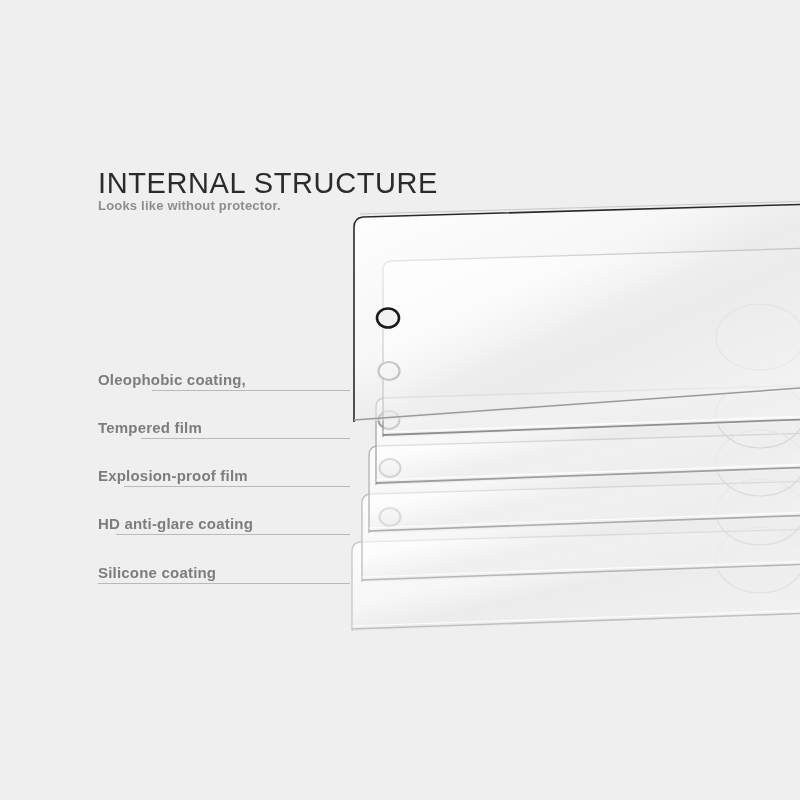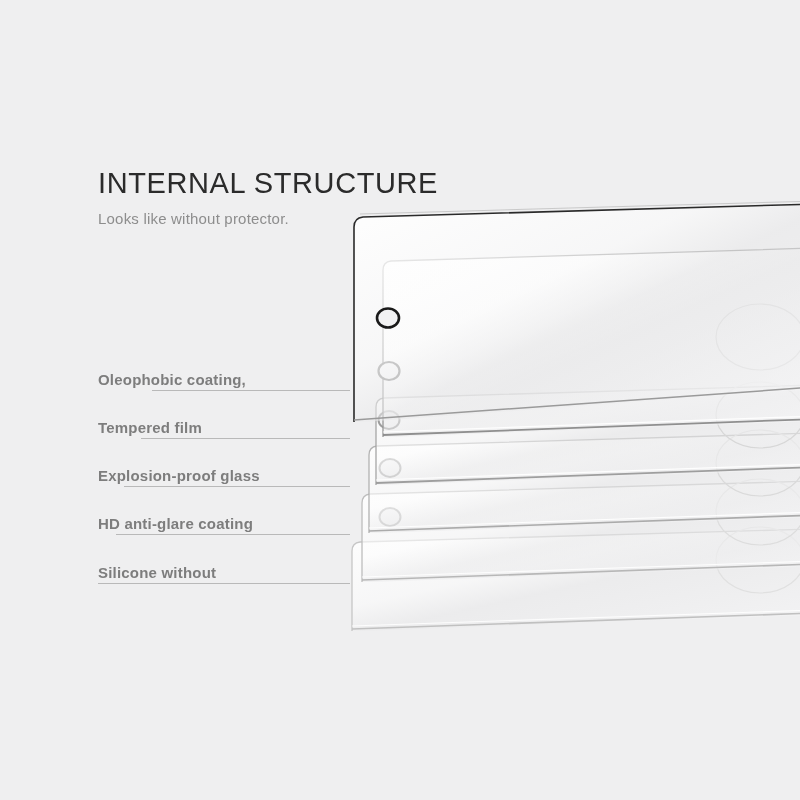--- a/index.html
+++ b/index.html
@@ -33,23 +33,22 @@
   }
   #title {
     font-size: 29px;
     font-weight: 300;
     letter-spacing: 0.6px;
     color: #2b2b2b;
     line-height: 1.05;
     white-space: nowrap;
   }
   #subtitle {
-    margin-top: 12px;
-    font-size: 15px;
-    font-weight: 400;
+    font-size: 13px;
+    font-weight: 700;
     color: #8d8d8d;
     letter-spacing: 0.2px;
     white-space: nowrap;
   }
 
   
   #labels {
     position: absolute;
     left: 0;
     top: 0;
@@ -178,29 +177,29 @@
       <span class="label-text" style="color: rgb(125, 125, 125);">Oleophobic coating,</span>
       <span class="label-rule" style="left: 54px; width: 198px; background: rgb(185, 185, 185);"></span>
     </div>
 
     <div class="label-row" style="top: 417px;">
       <span class="label-text" style="color: rgb(125, 125, 125);">Tempered film</span>
       <span class="label-rule" style="left: 43px; width: 209px; background: rgb(185, 185, 185);"></span>
     </div>
 
     <div class="label-row" style="top: 465px;">
-      <span class="label-text" style="color: rgb(125, 125, 125);">Explosion-proof glass</span>
+      <span class="label-text" style="color: rgb(125, 125, 125);">Explosion-proof film</span>
       <span class="label-rule" style="left: 26px; width: 226px; background: rgb(185, 185, 185);"></span>
     </div>
 
     <div class="label-row" style="top: 513px;">
       <span class="label-text" style="color: rgb(125, 125, 125);">HD anti-glare coating</span>
       <span class="label-rule" style="left: 18px; width: 234px; background: rgb(185, 185, 185);"></span>
     </div>
 
     <div class="label-row" style="top: 562px;">
-      <span class="label-text" style="color: rgb(125, 125, 125);">Silicone without</span>
+      <span class="label-text" style="color: rgb(125, 125, 125);">Silicone coating</span>
       <span class="label-rule" style="left: 0px; width: 252px; background: rgb(185, 185, 185);"></span>
     </div>
 
   </div>
 
 </div>
 
 </body></html>

